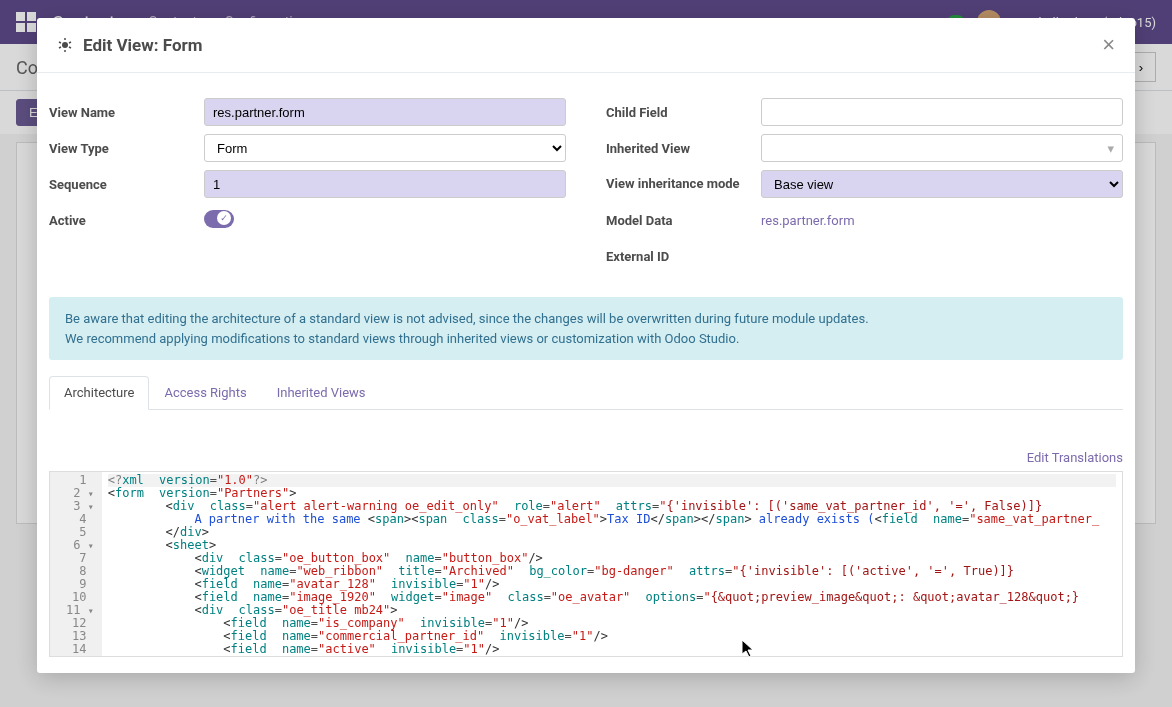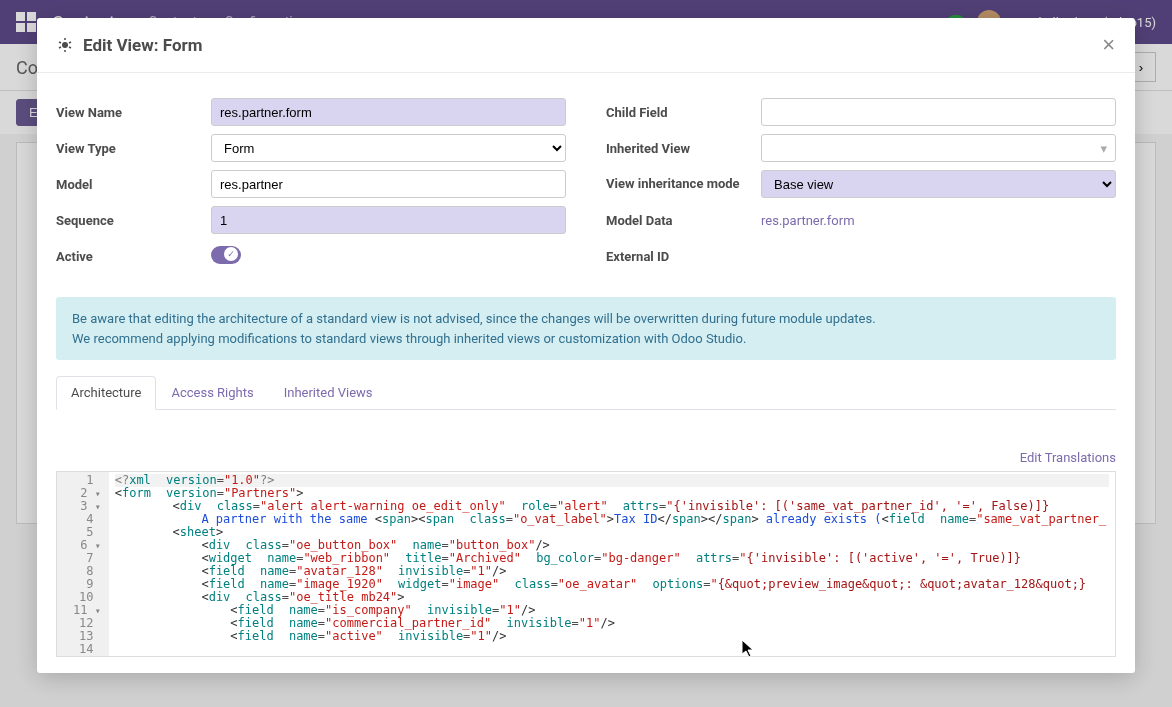--- a/index.html
+++ b/index.html
@@ -39,21 +39,21 @@
     .contact-card { border: 1px solid #ddd; padding: 8px; margin-top: 16px; width: 240px; display: flex; gap: 8px; }
     .contact-avatar { width: 48px; height: 55px; background: linear-gradient(135deg, #e8c4a0 0%, #d4967a 50%, #1a3a5c 100%); }
 
     
     .modal-backdrop { position: fixed; inset: 0; background: rgba(0,0,0,0.15); display: flex; align-items: flex-start; justify-content: center; padding-top: 18px; }
     .modal { background: #fff; width: 1098px; max-height: 670px; display: flex; flex-direction: column; border-radius: 3px; box-shadow: 0 5px 25px rgba(0,0,0,0.2); }
     .modal-header { padding: 14px 20px; border-bottom: 1px solid #e9ecef; display: flex; align-items: center; gap: 10px; }
     .modal-header .bug-icon { width: 16px; height: 16px; }
     .modal-title { font-size: 17px; font-weight: bold; color: #4c4c4c; flex: 1; }
     .modal-close { font-size: 22px; color: #888; cursor: pointer; background: none; border: none; }
-    .modal-body { padding: 24px 19px 16px; overflow-y: auto; flex: 1; }
+    .modal-body { padding: 24px 12px 16px; overflow-y: auto; flex: 1; }
     .modal-footer { padding: 12px 20px; border-top: 1px solid #e9ecef; display: flex; gap: 6px; }
 
     
     .form-grid { display: grid; grid-template-columns: 1fr 1fr; gap: 0 40px; margin-bottom: 20px; }
     .form-row { display: flex; align-items: center; margin-bottom: 6px; min-height: 30px; }
     .form-row label { width: 155px; font-weight: bold; color: #4c4c4c; padding-right: 8px; font-size: 13px; }
     .form-row .field { flex: 1; }
     .input, .select { width: 100%; padding: 4px 8px; border: 1px solid #ccc; border-radius: 3px; font-size: 13px; height: 28px; background: #fff; }
     .input-highlight { background: #d9d4f0; }
     .select-highlight { background: #d9d4f0; }
@@ -155,24 +155,20 @@
         <div>
           <div class="form-row">
             <label>View Name</label>
             <div class="field"><input class="input input-highlight" value="res.partner.form" style=""></div>
           </div>
           <div class="form-row">
             <label>View Type</label>
             <div class="field"><select class="select"><option>Form</option></select></div>
           </div>
           <div class="form-row">
-            <label>Model</label>
-            <div class="field"><input class="input" value="res.partner" style=""></div>
-          </div>
-          <div class="form-row">
             <label>Sequence</label>
             <div class="field"><input class="input input-highlight" value="1" style=""></div>
           </div>
           <div class="form-row">
             <label>Active</label>
             <div class="field"><span class="toggle"></span></div>
           </div>
         </div>
         <div>
           <div class="form-row">
@@ -210,20 +206,21 @@
 
       <div class="edit-translations"><a>Edit Translations</a></div>
 
       <div class="code-editor">
         <div class="gutter"><span class="ln">1 </span><span class="ln">2 <span class="fold">▾</span></span><span class="ln">3 <span class="fold">▾</span></span><span class="ln">4 </span><span class="ln">5 </span><span class="ln">6 <span class="fold">▾</span></span><span class="ln">7 </span><span class="ln">8 </span><span class="ln">9 </span><span class="ln">10 </span><span class="ln">11 <span class="fold">▾</span></span><span class="ln">12 </span><span class="ln">13 </span><span class="ln">14 </span></div>
         <div class="code">
 <div class="line hl"><span class="t-pi">&lt;?</span><span class="t-tag">xml</span> <span class="t-attr">version</span>=<span class="t-str">"1.0"</span><span class="t-pi">?&gt;</span></div>
 <div class="line"><span class="t-punc">&lt;</span><span class="t-tag">form</span> <span class="t-attr">version</span>=<span class="t-str">"Partners"</span><span class="t-punc">&gt;</span></div>
 <div class="line">        <span class="t-punc">&lt;</span><span class="t-tag">div</span> <span class="t-attr">class</span>=<span class="t-str">"alert alert-warning oe_edit_only"</span> <span class="t-attr">role</span>=<span class="t-str">"alert"</span> <span class="t-attr">attrs</span>=<span class="t-str">"</span><span class="t-json">{'invisible': [('same_vat_partner_id', '=', False)]}</span></div>
 <div class="line">            <span class="t-txt">A partner with the same </span><span class="t-punc">&lt;</span><span class="t-tag">span</span><span class="t-punc">&gt;&lt;</span><span class="t-tag">span</span> <span class="t-attr">class</span>=<span class="t-str">"o_vat_label"</span><span class="t-punc">&gt;</span><span class="t-txt">Tax ID</span><span class="t-punc">&lt;/</span><span class="t-tag">span</span><span class="t-punc">&gt;&lt;/</span><span class="t-tag">span</span><span class="t-punc">&gt;</span><span class="t-txt"> already exists (</span><span class="t-punc">&lt;</span><span class="t-tag">field</span> <span class="t-attr">name</span>=<span class="t-str">"same_vat_partner_</span></div>
+<div class="line">        <span class="t-punc">&lt;/</span><span class="t-tag">div</span><span class="t-punc">&gt;</span></div>
 <div class="line">        <span class="t-punc">&lt;</span><span class="t-tag">sheet</span><span class="t-punc">&gt;</span></div>
 <div class="line">            <span class="t-punc">&lt;</span><span class="t-tag">div</span> <span class="t-attr">class</span>=<span class="t-str">"oe_button_box"</span> <span class="t-attr">name</span>=<span class="t-str">"button_box"</span><span class="t-punc">/&gt;</span></div>
 <div class="line">            <span class="t-punc">&lt;</span><span class="t-tag">widget</span> <span class="t-attr">name</span>=<span class="t-str">"web_ribbon"</span> <span class="t-attr">title</span>=<span class="t-str">"Archived"</span> <span class="t-attr">bg_color</span>=<span class="t-str">"bg-danger"</span> <span class="t-attr">attrs</span>=<span class="t-str">"</span><span class="t-json">{'invisible': [('active', '=', True)]}</span></div>
 <div class="line">            <span class="t-punc">&lt;</span><span class="t-tag">field</span> <span class="t-attr">name</span>=<span class="t-str">"avatar_128"</span> <span class="t-attr">invisible</span>=<span class="t-str">"1"</span><span class="t-punc">/&gt;</span></div>
 <div class="line">            <span class="t-punc">&lt;</span><span class="t-tag">field</span> <span class="t-attr">name</span>=<span class="t-str">"image_1920"</span> <span class="t-attr">widget</span>=<span class="t-str">"image"</span> <span class="t-attr">class</span>=<span class="t-str">"oe_avatar"</span> <span class="t-attr">options</span>=<span class="t-str">"</span><span class="t-json">{&amp;quot;preview_image&amp;quot;: &amp;quot;avatar_128&amp;quot;}</span></div>
 <div class="line">            <span class="t-punc">&lt;</span><span class="t-tag">div</span> <span class="t-attr">class</span>=<span class="t-str">"oe_title mb24"</span><span class="t-punc">&gt;</span></div>
 <div class="line">                <span class="t-punc">&lt;</span><span class="t-tag">field</span> <span class="t-attr">name</span>=<span class="t-str">"is_company"</span> <span class="t-attr">invisible</span>=<span class="t-str">"1"</span><span class="t-punc">/&gt;</span></div>
 <div class="line">                <span class="t-punc">&lt;</span><span class="t-tag">field</span> <span class="t-attr">name</span>=<span class="t-str">"commercial_partner_id"</span> <span class="t-attr">invisible</span>=<span class="t-str">"1"</span><span class="t-punc">/&gt;</span></div>
 <div class="line">                <span class="t-punc">&lt;</span><span class="t-tag">field</span> <span class="t-attr">name</span>=<span class="t-str">"active"</span> <span class="t-attr">invisible</span>=<span class="t-str">"1"</span><span class="t-punc">/&gt;</span></div>
         </div>

